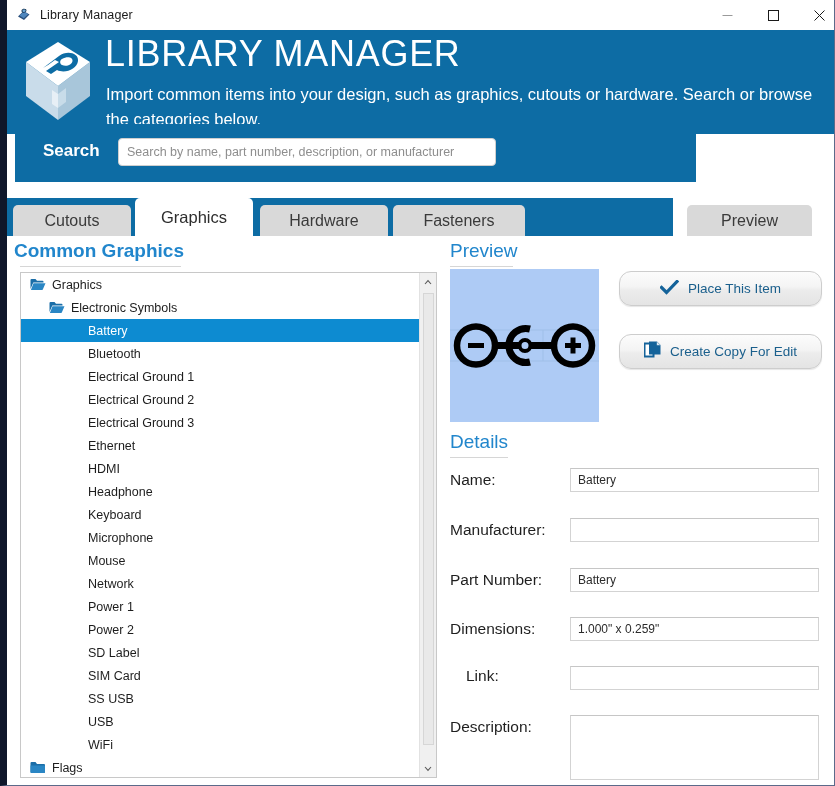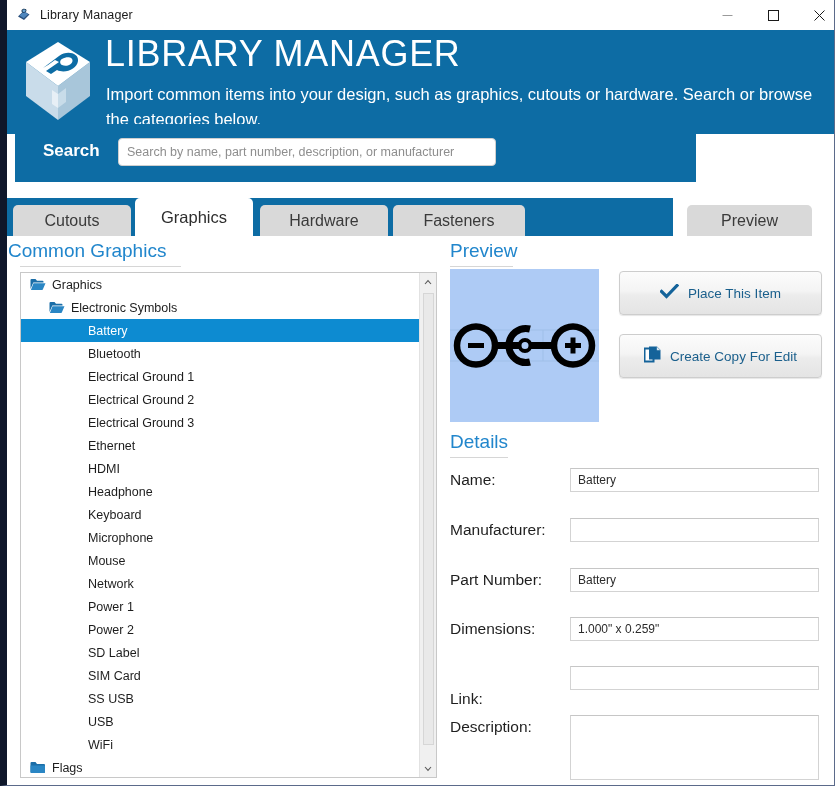--- a/index.html
+++ b/index.html
@@ -248,24 +248,24 @@
     left: 443px; top: 33px;
     width: 149px; height: 153px;
     background: #aecbf5;
   }
   .preview-box svg { display: block; }
 
   .action-btn {
     position: absolute;
     left: 612px;
     width: 203px;
-    height: 44px;
+    height: 35px;
     box-sizing: border-box;
     border: 1px solid #cdcdcd;
-    border-radius: 4px;
+    border-radius: 12px;
     background: linear-gradient(to bottom, #fcfcfc 0%, #f4f4f4 45%, #ececec 55%, #e4e4e4 100%);
     box-shadow: 0 1px 1px rgba(0,0,0,0.10);
     display: flex;
     align-items: center;
     justify-content: center;
     gap: 9px;
     font-size: 13.5px;
     color: #1a5f8c;
     cursor: default;
   }
@@ -371,21 +371,21 @@
   <div class="tabstrip">
       <div class="tab" style="left: 6px; width: 118px;"><span>Cutouts</span></div>
       <div class="tab active" style="left: 128px; width: 118px;"><span>Graphics</span></div>
       <div class="tab" style="left: 253px; width: 128px;"><span>Hardware</span></div>
       <div class="tab" style="left: 386px; width: 132px;"><span>Fasteners</span></div>
       <div class="tab" style="left: 680px; width: 125px;"><span>Preview</span></div>
     </div>
 
   <div class="content">
 
-    <div class="section-head" style="left:1px; top:4px;">Common Graphics</div>
+    <div class="section-head" style="left:7px; top:4px;font-weight:bold;">Common Graphics</div>
     <div class="section-rule" style="left:13px; top:30px; width:161px;"></div>
 
     <div class="treebox">
       <div class="treelist">
           <div class="trow lvl0">
             <span class="ficon"><svg width="16" height="13" viewBox="0 0 16 13">
                 <path d="M0.5 2 A1 1 0 0 1 1.5 1 H5.5 L7 2.8 H12.5 A1 1 0 0 1 13.5 3.8 V4.6 H3.3 L0.5 11 Z" fill="#1b6ea8"></path>
                 <path d="M3.5 5.2 H15.5 L12.8 11.6 A0.7 0.7 0 0 1 12.1 12 H0.9 Z" fill="#2a86c4"></path>
               </svg></span>
             <span>Graphics</span>
@@ -528,19 +528,19 @@
 
     <div class="flabel" style="top:285px;">Manufacturer:</div>
     <input class="finput" type="text" style="top: 282px;" value="">
 
     <div class="flabel" style="top:335px;">Part Number:</div>
     <input class="finput" type="text" style="top: 332px;" value="Battery">
 
     <div class="flabel" style="top:384px;">Dimensions:</div>
     <input class="finput" type="text" style="top: 381px;" value="1.000&quot; x 0.259&quot;">
 
-    <div class="flabel" style="top:454px;">Link:</div>
+    <div class="flabel" style="top:431px;margin-left:16px;">Link:</div>
     <input class="finput" type="text" style="top: 430px;" value="">
 
     <div class="flabel" style="top:482px;">Description:</div>
     <textarea class="ftext" style="top: 479px;"></textarea>
   </div>
 </div>
 
 </body></html>

